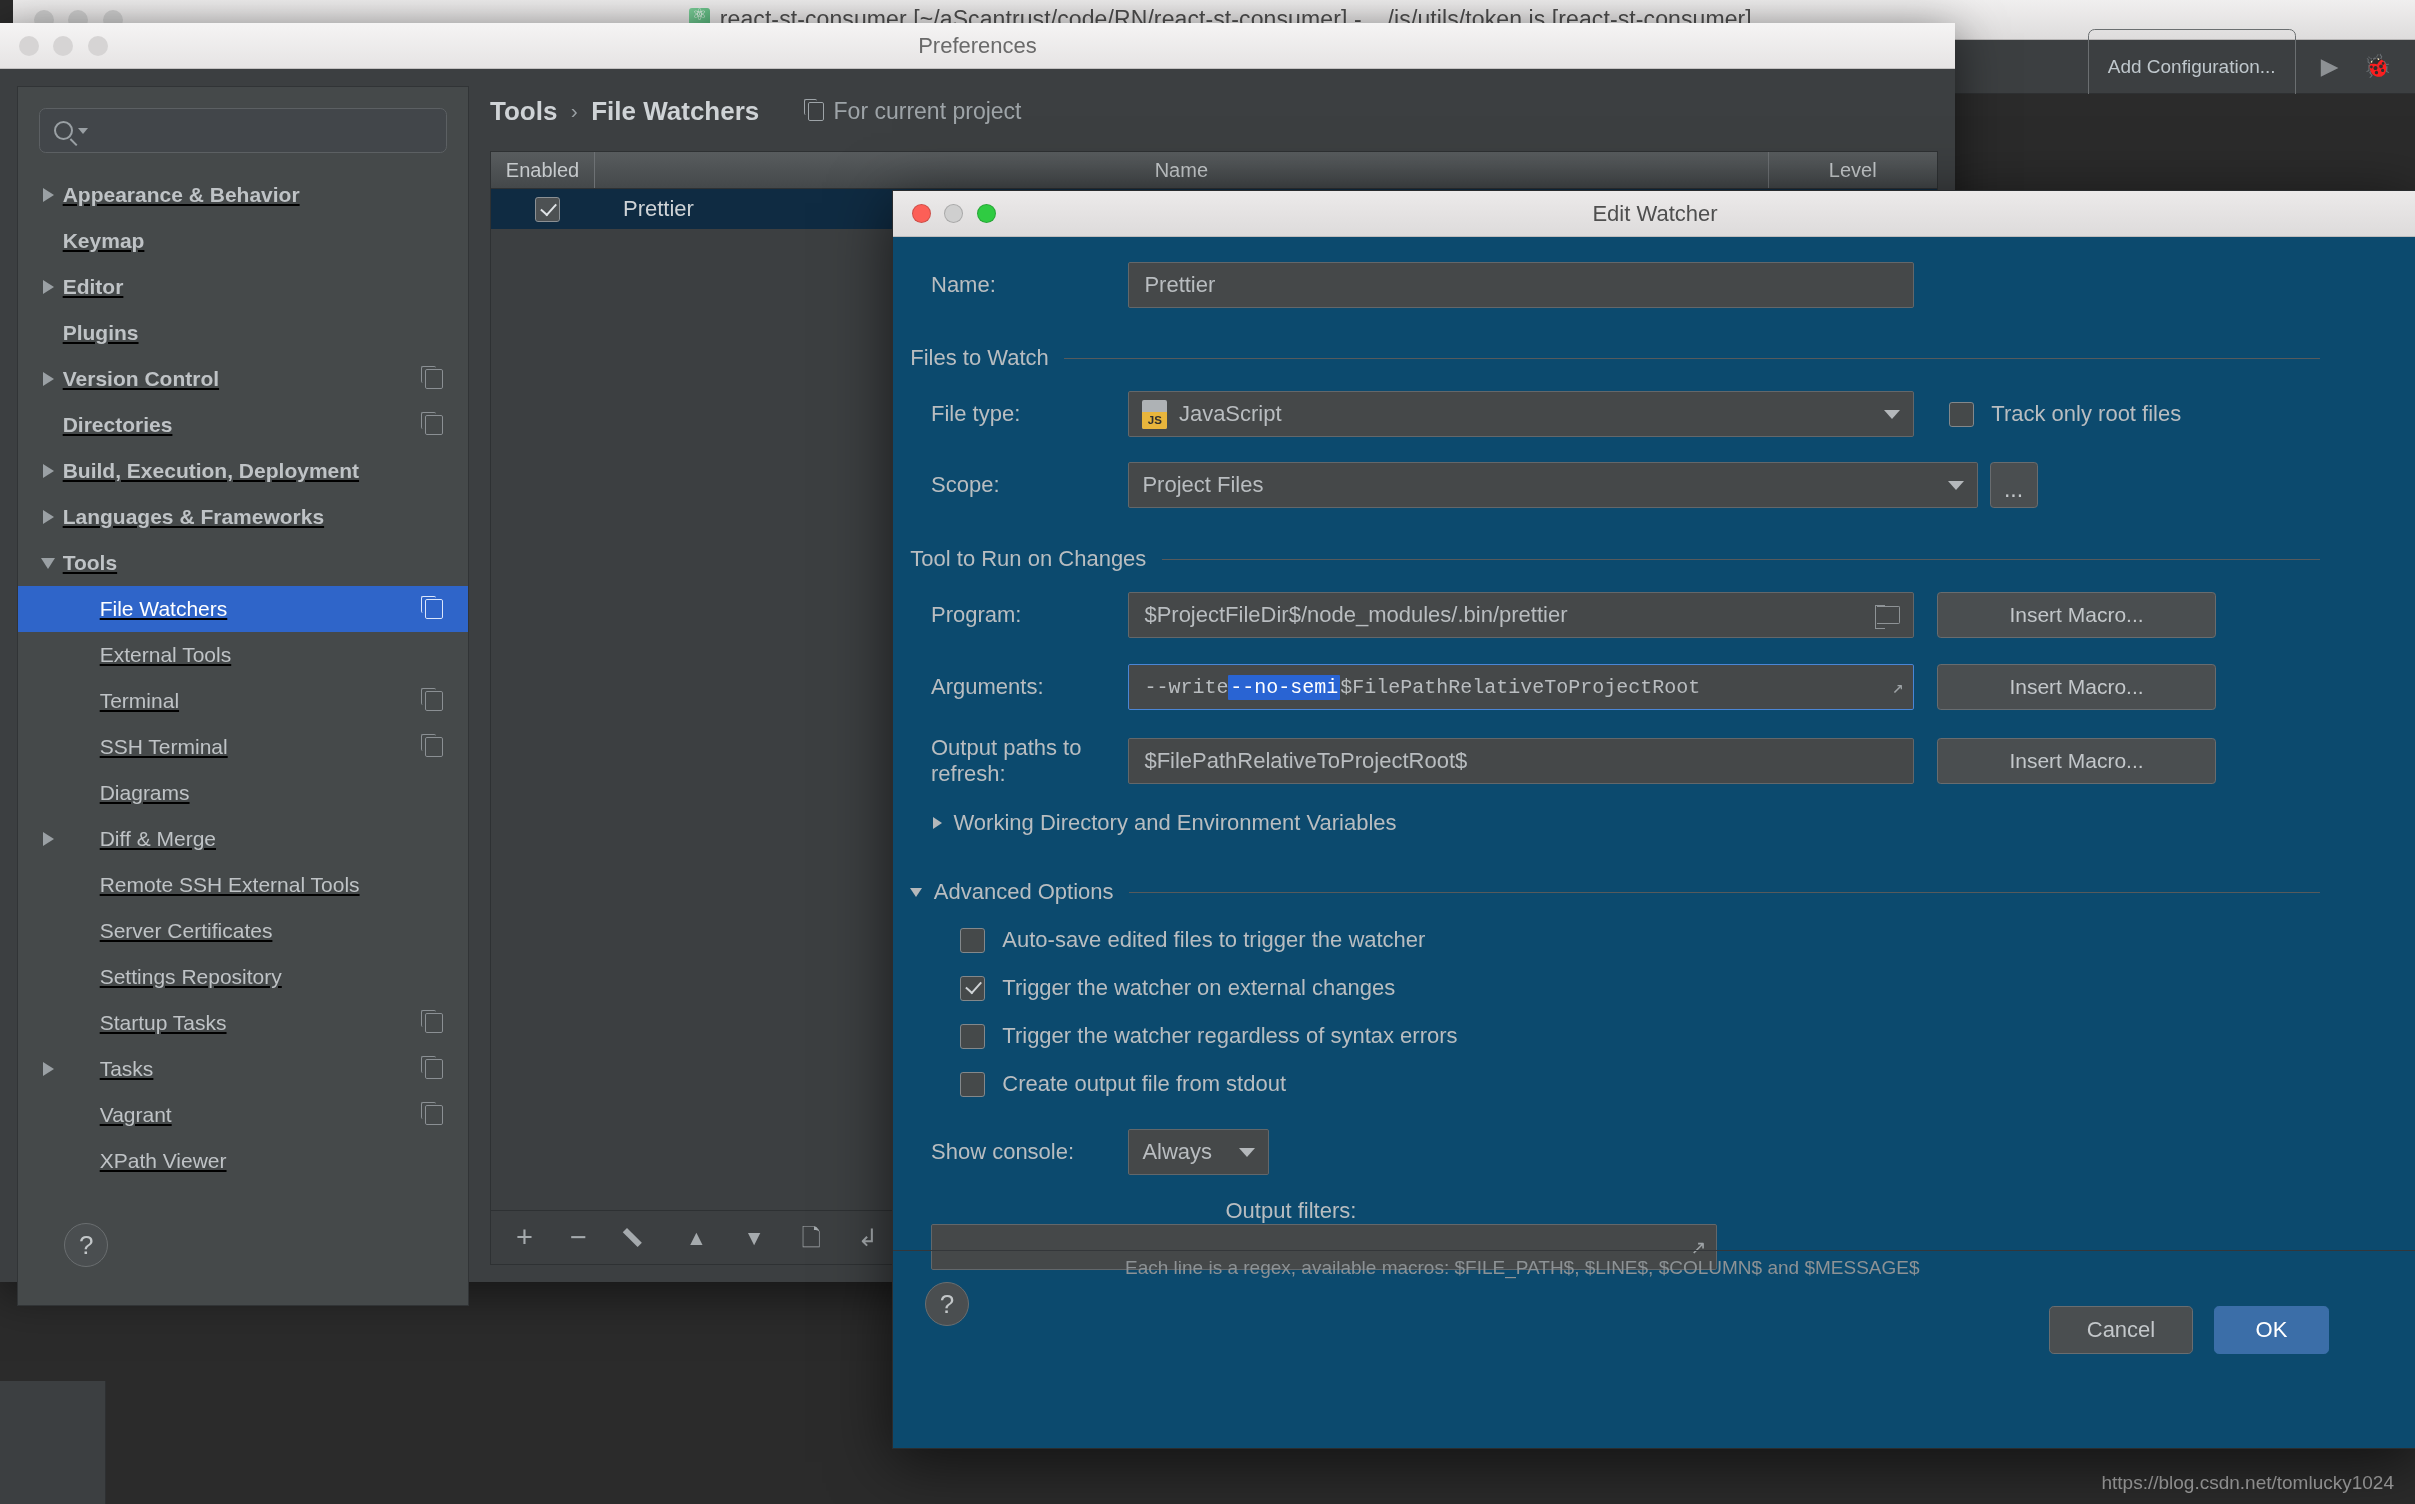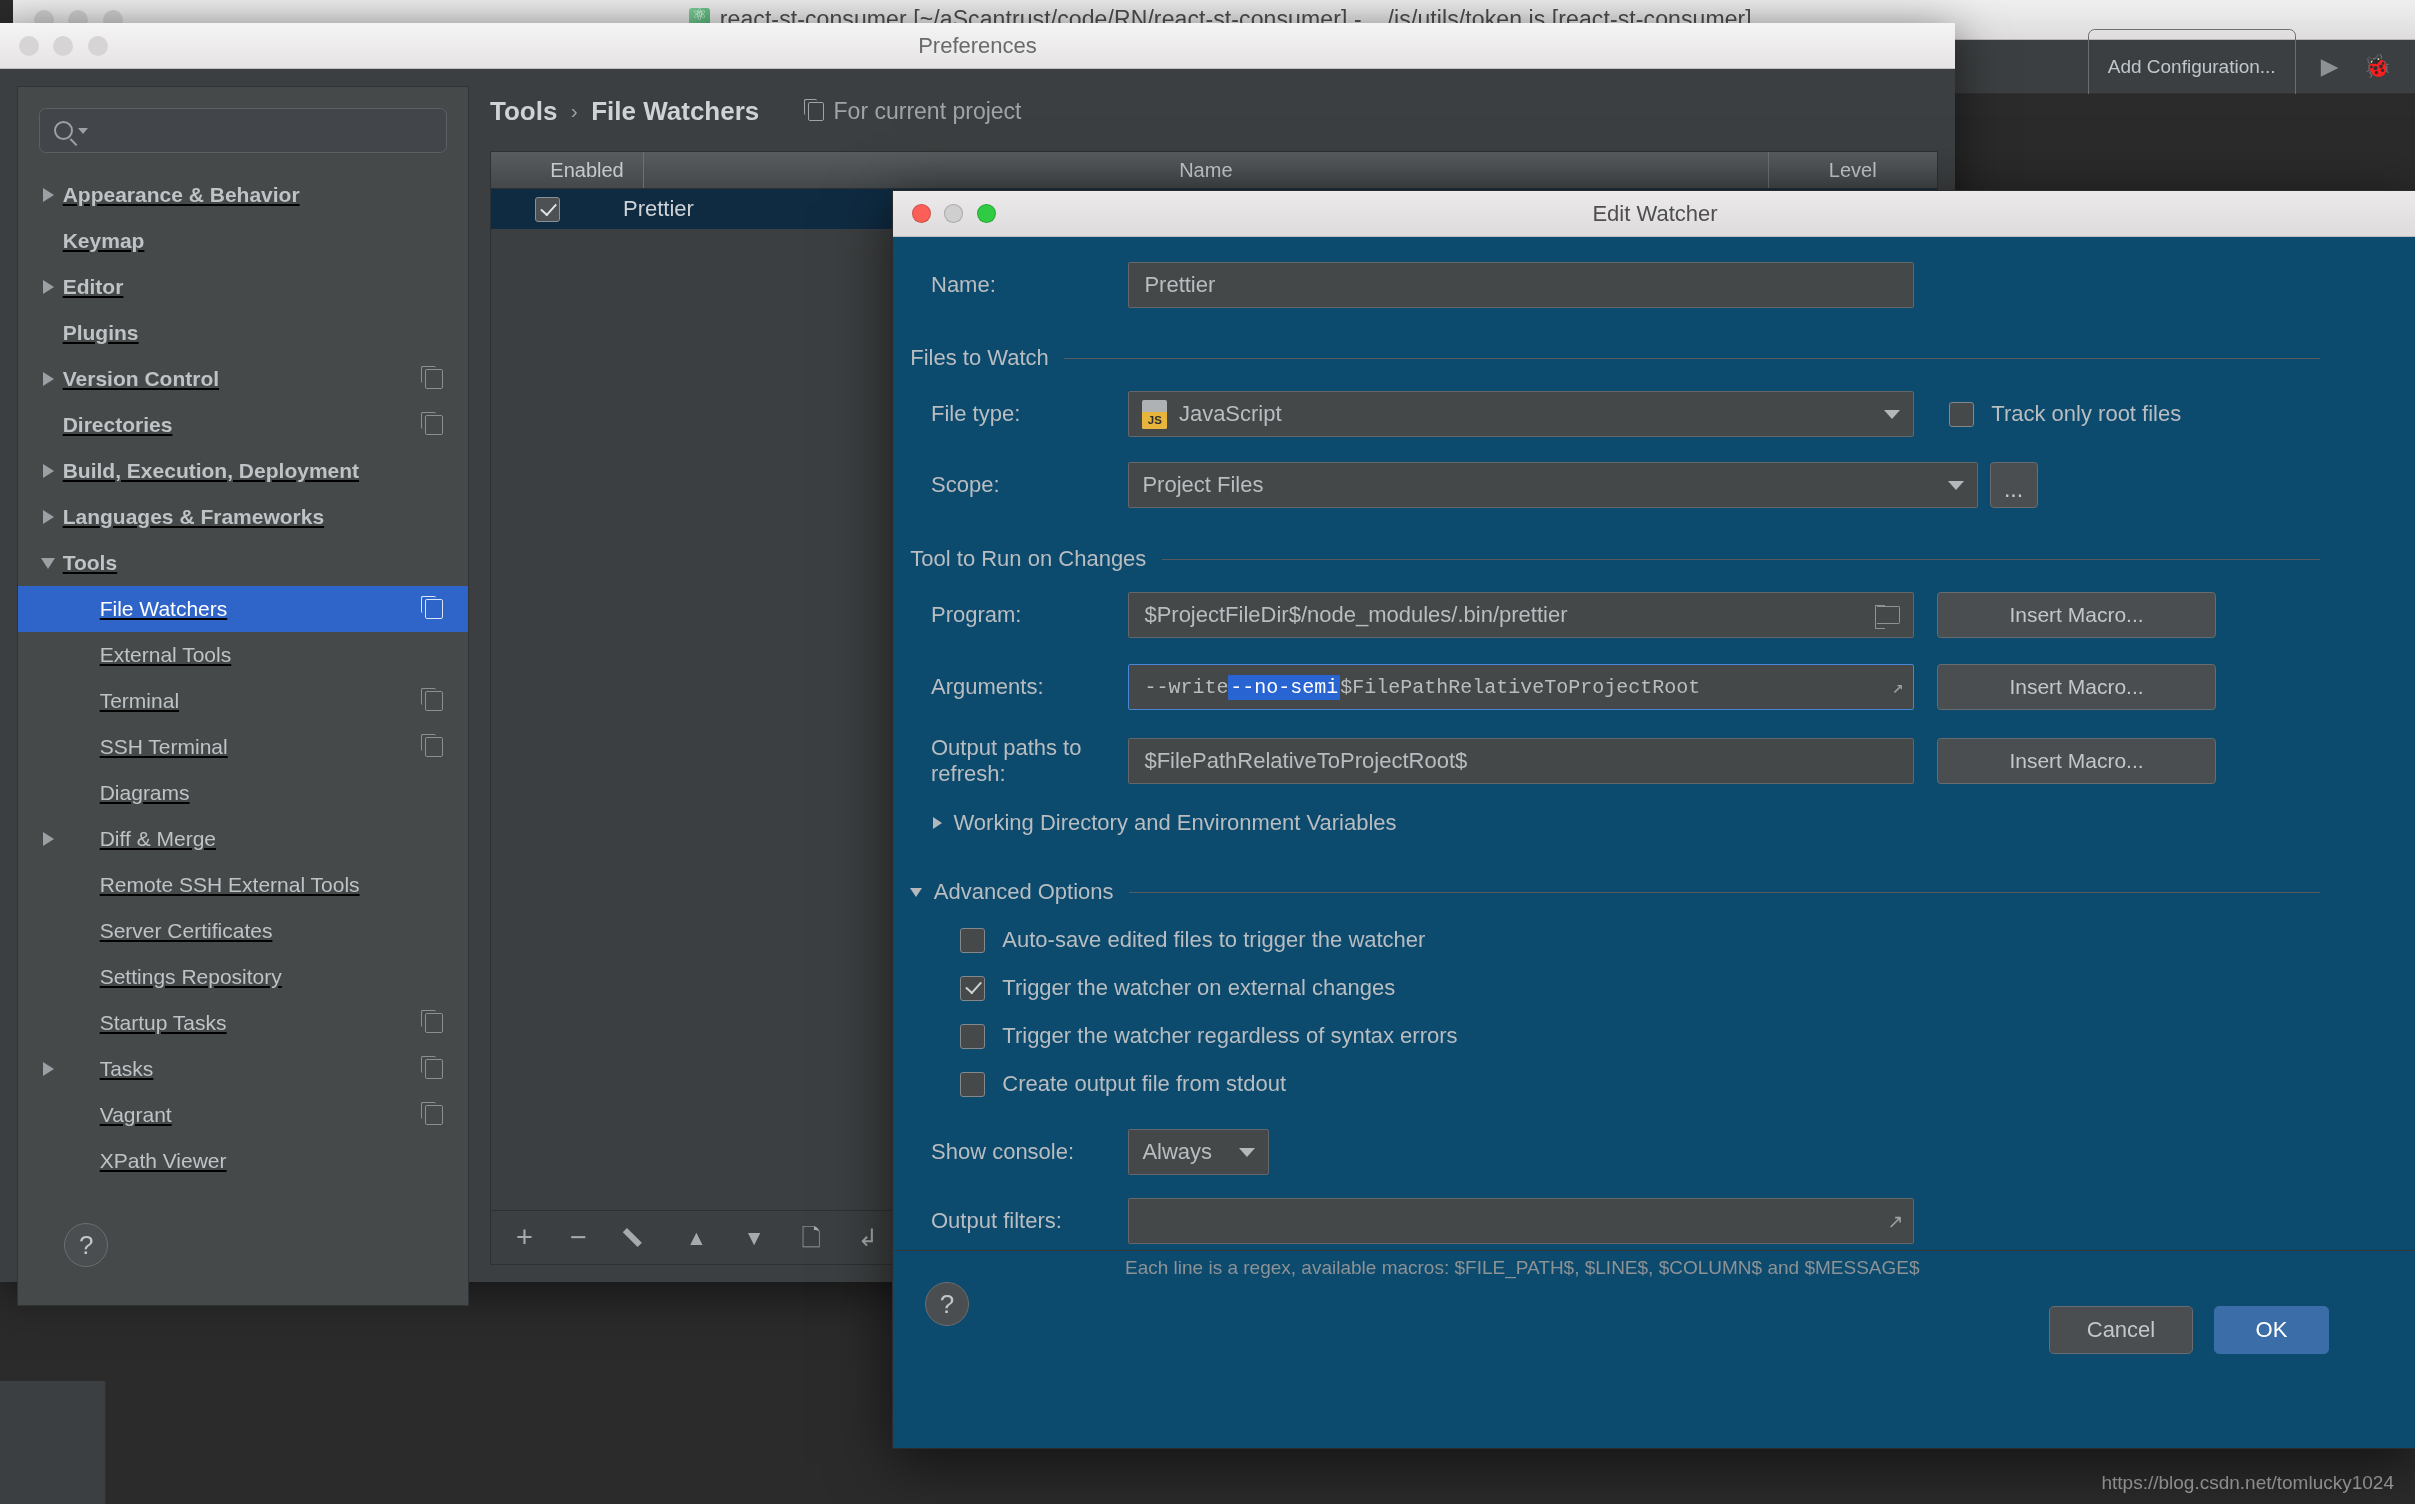--- a/index.html
+++ b/index.html
@@ -167,21 +167,21 @@
     position: absolute; left: 0; top: 65px; right: 0; height: 1114px;
     border: 1px solid #2e3133; background: #3c3f41;
   }
   .wt-header {
     display: flex; height: 37px;
     background: linear-gradient(to bottom,#585c5e,#44484a);
     border-bottom: 1px solid #2e3133;
     font-size: 20px; color: #c6cacc;
   }
   .wt-h { display: flex; align-items: center; justify-content: center; }
-  .wt-h.enabled { width: 113px; border-right: 1px solid #6d7174; margin-left: 40px; }
+  .wt-h.enabled { width: 104px; border-right: 1px solid #6d7174; }
   .wt-h.name { flex: 1; border-right: 1px solid #6d7174; }
   .wt-h.level { width: 168px; }
   .wt-row {
     display: flex; height: 40px; align-items: center;
     background: #0f2b42; color: #cfd3d6; font-size: 22px;
   }
   .wt-c.enabled { width: 113px; display: flex; align-items: center; justify-content: center; }
   .wt-c.name { flex: 1; padding-left: 19px; }
   .wt-c.level { width: 168px; display: flex; align-items: center; justify-content: space-between; padding: 0 17.3px 0 23px; }
   .chk-box {
@@ -641,21 +641,21 @@
       </div>
 
       <div class="fld-row" style="left:38px; top:892px;">
         <span class="fld-label" style="width:197px;">Show console:</span>
         <span class="combo" style="width:141px;gap:15px;">
           <span>Always</span>
           <span class="combo-caret"></span>
         </span>
       </div>
 
-      <div class="fld-row" style="left:38px; top:961px;">
+      <div class="fld-row" style="left:38px; top:961px;flex-direction:column;">
         <span class="fld-label" style="width:197px;">Output filters:</span>
         <span class="txt-field" style="width:786px;">
           <span></span>
           <span class="expand-ic">↗</span>
         </span>
       </div>
 
       <div class="hint-text" style="left:232px; top:1020px;">Each line is a regex, available macros: $FILE_PATH$, $LINE$, $COLUMN$ and $MESSAGE$</div>
 
       <div class="ew-footer">

